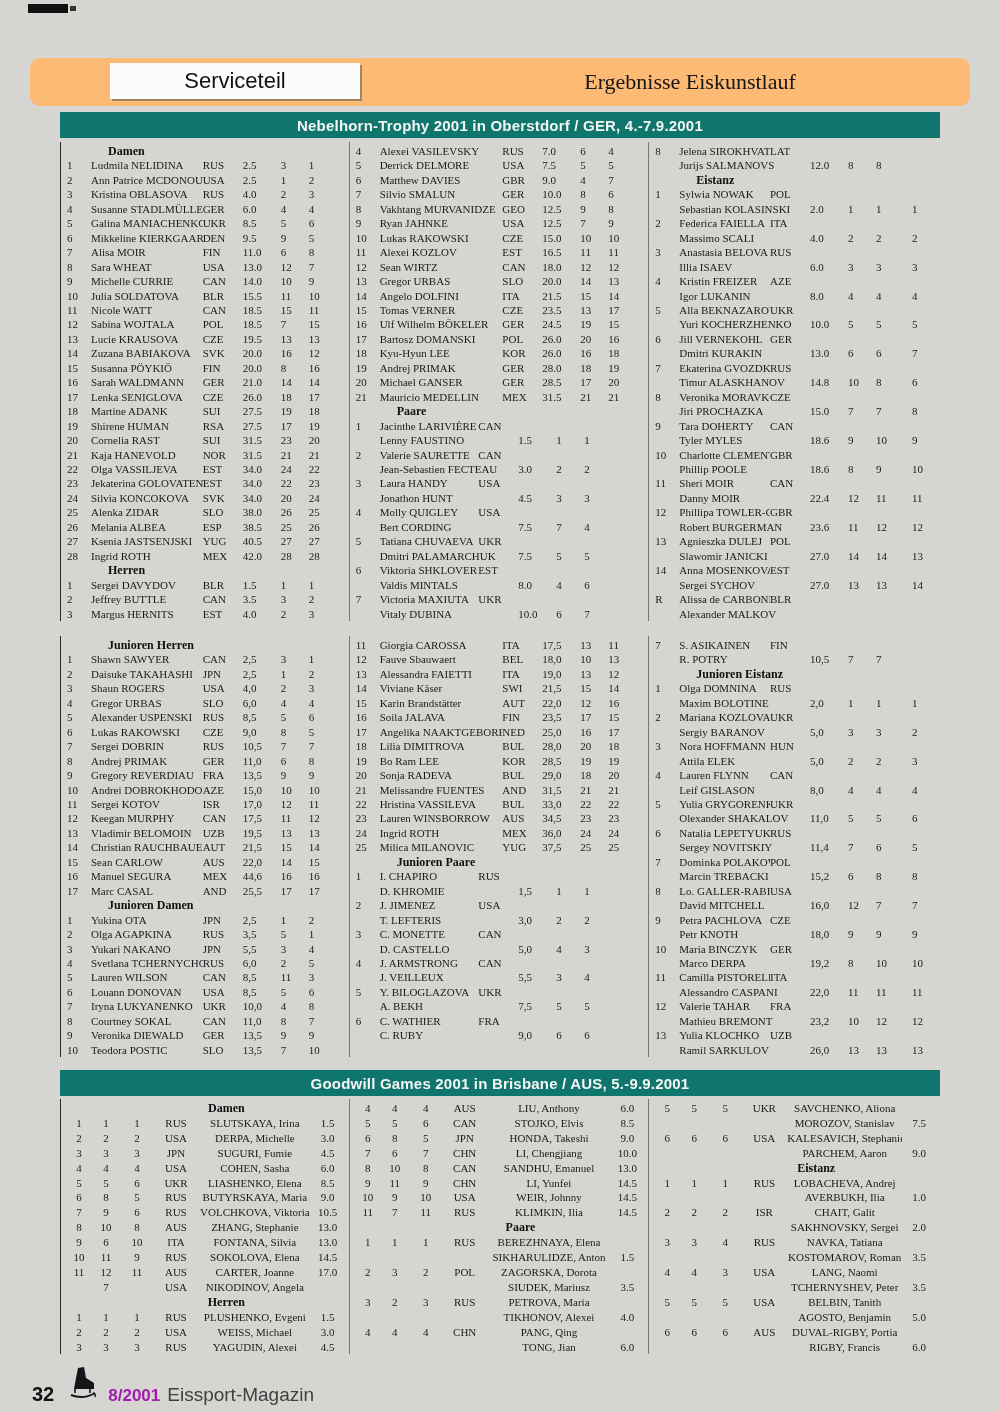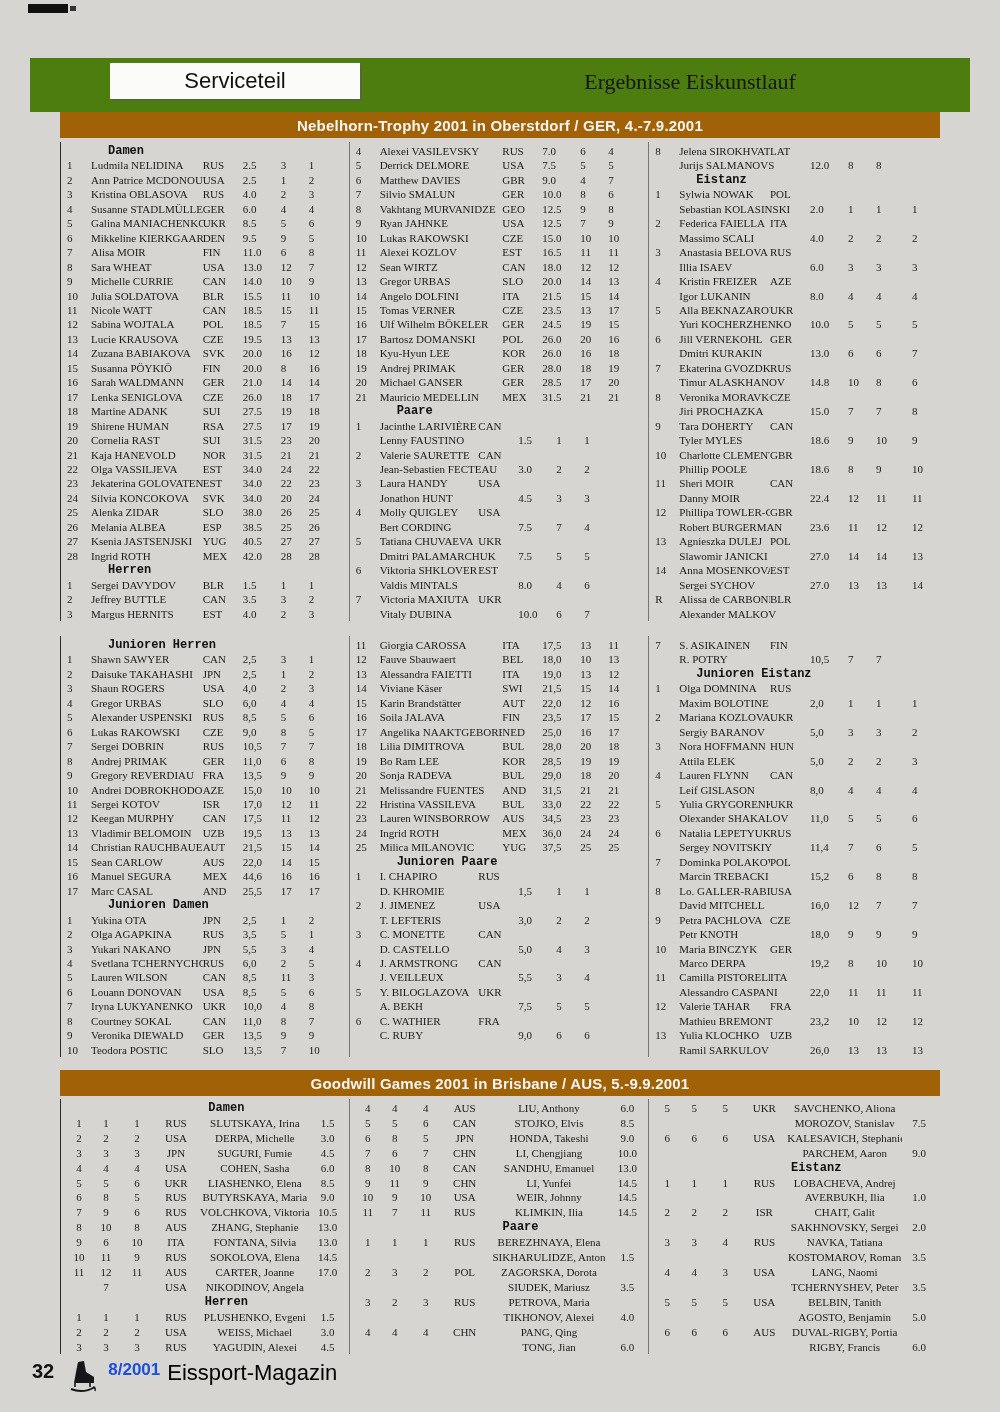--- a/index.html
+++ b/index.html
@@ -9,54 +9,55 @@
     font-family:"Liberation Serif", serif;
     color:#1b1b1b;
     position:relative;
     overflow:hidden;
   }
   .artifact-mark{position:absolute;left:28px;top:4px;width:40px;height:9px;background:#111;}
   .artifact-mark2{position:absolute;left:70px;top:6px;width:6px;height:5px;background:#333;}
 
   
   .topband{
-    position:absolute;left:30px;top:58px;width:940px;height:54px;
-    background:#4d7c0f;
+    position:absolute;left:30px;top:58px;width:940px;height:48px;
+    background:#fdba74;
+    border-radius:10px;
   }
   .service-box{
     position:absolute;left:80px;top:5px;width:250px;height:36px;
     background:#fbfbf9;box-shadow:2px 2px 0 rgba(90,90,90,.55);
     display:flex;align-items:center;justify-content:center;
   }
   .service-box span{
     font-family:"Liberation Sans", sans-serif;font-size:22px;color:#111;
   }
   .ergebnisse{
     position:absolute;left:400px;top:0;width:520px;height:48px;
     display:flex;align-items:center;justify-content:center;
     font-family:Liberation Serif, serif;font-size:22px;color:#161616;
   }
 
   
   .sec{position:absolute;left:60px;width:880px;}
   .sec-bar{
-    height:26px;background:#a16207;color:#f5f5f3;
+    height:26px;background:#0f766e;color:#f5f5f3;
     font-family:"Liberation Sans", sans-serif;font-weight:bold;font-size:15px;
     display:flex;align-items:center;justify-content:center;
     letter-spacing:.2px;
   }
   .cols{display:flex;border-left:1px solid #2a2a2a;}
   .col{box-sizing:border-box;padding:2px 4px 0 6px;overflow:hidden;}
   .col+.col{border-left:1px solid #77766f;}
   .col0{width:288px;}
   .col1{width:300px;}
   .col2{width:292px;}
 
   .bh{
-    font-family:Liberation Mono, monospace;font-weight:bold;font-size:12px;
+    font-family:Liberation Serif, serif;font-weight:bold;font-size:12px;
     color:#101010;
     padding-left:41px;
   }
   .row{display:flex;white-space:nowrap;font-size:11px;}
   #sec0 .row,#sec0 .bh,#sec1 .row,#sec1 .bh{line-height:14.45px;}
   #sec2 .row,#sec2 .bh{line-height:14.9px;}
 
   .c-rk{flex:none;width:24px;}
   .c-nm{flex:1 1 auto;overflow:hidden;}
   .c-na{flex:none;width:40px;}
@@ -72,27 +73,27 @@
   #sec0{top:112px;}
   #sec0 .cols{margin-top:4px;}
   #sec1{top:633px;}
   #sec1 .cols{margin-top:3px;}
   #sec2{top:1070px;text-align:center;}
   #sec2 .cols{margin-top:3px;}
 
   
   .footer{
     position:absolute;left:32px;top:1360px;width:600px;height:46px;
-    display:flex;align-items:flex-start;
+    display:flex;align-items:flex-end;
     font-family:"Liberation Sans", sans-serif;
   }
   .page-num{font-size:20px;font-weight:bold;color:#111;}
   .skate-logo{margin:0 10px 0 14px;}
-  .issue{font-size:17px;font-weight:bold;color:#1d4ed8;margin-right:7px;}
-  .magname{font-size:22px;color:#000000;}
+  .issue{font-size:17px;font-weight:bold;color:#a21caf;margin-right:7px;}
+  .magname{font-size:19px;color:#404040;}
 </style>
 </head>
 <body>
 
 <div class="artifact-mark"></div>
 <div class="artifact-mark2"></div>
 
 <div class="topband">
   <div class="service-box">
     <span>Serviceteil</span>

